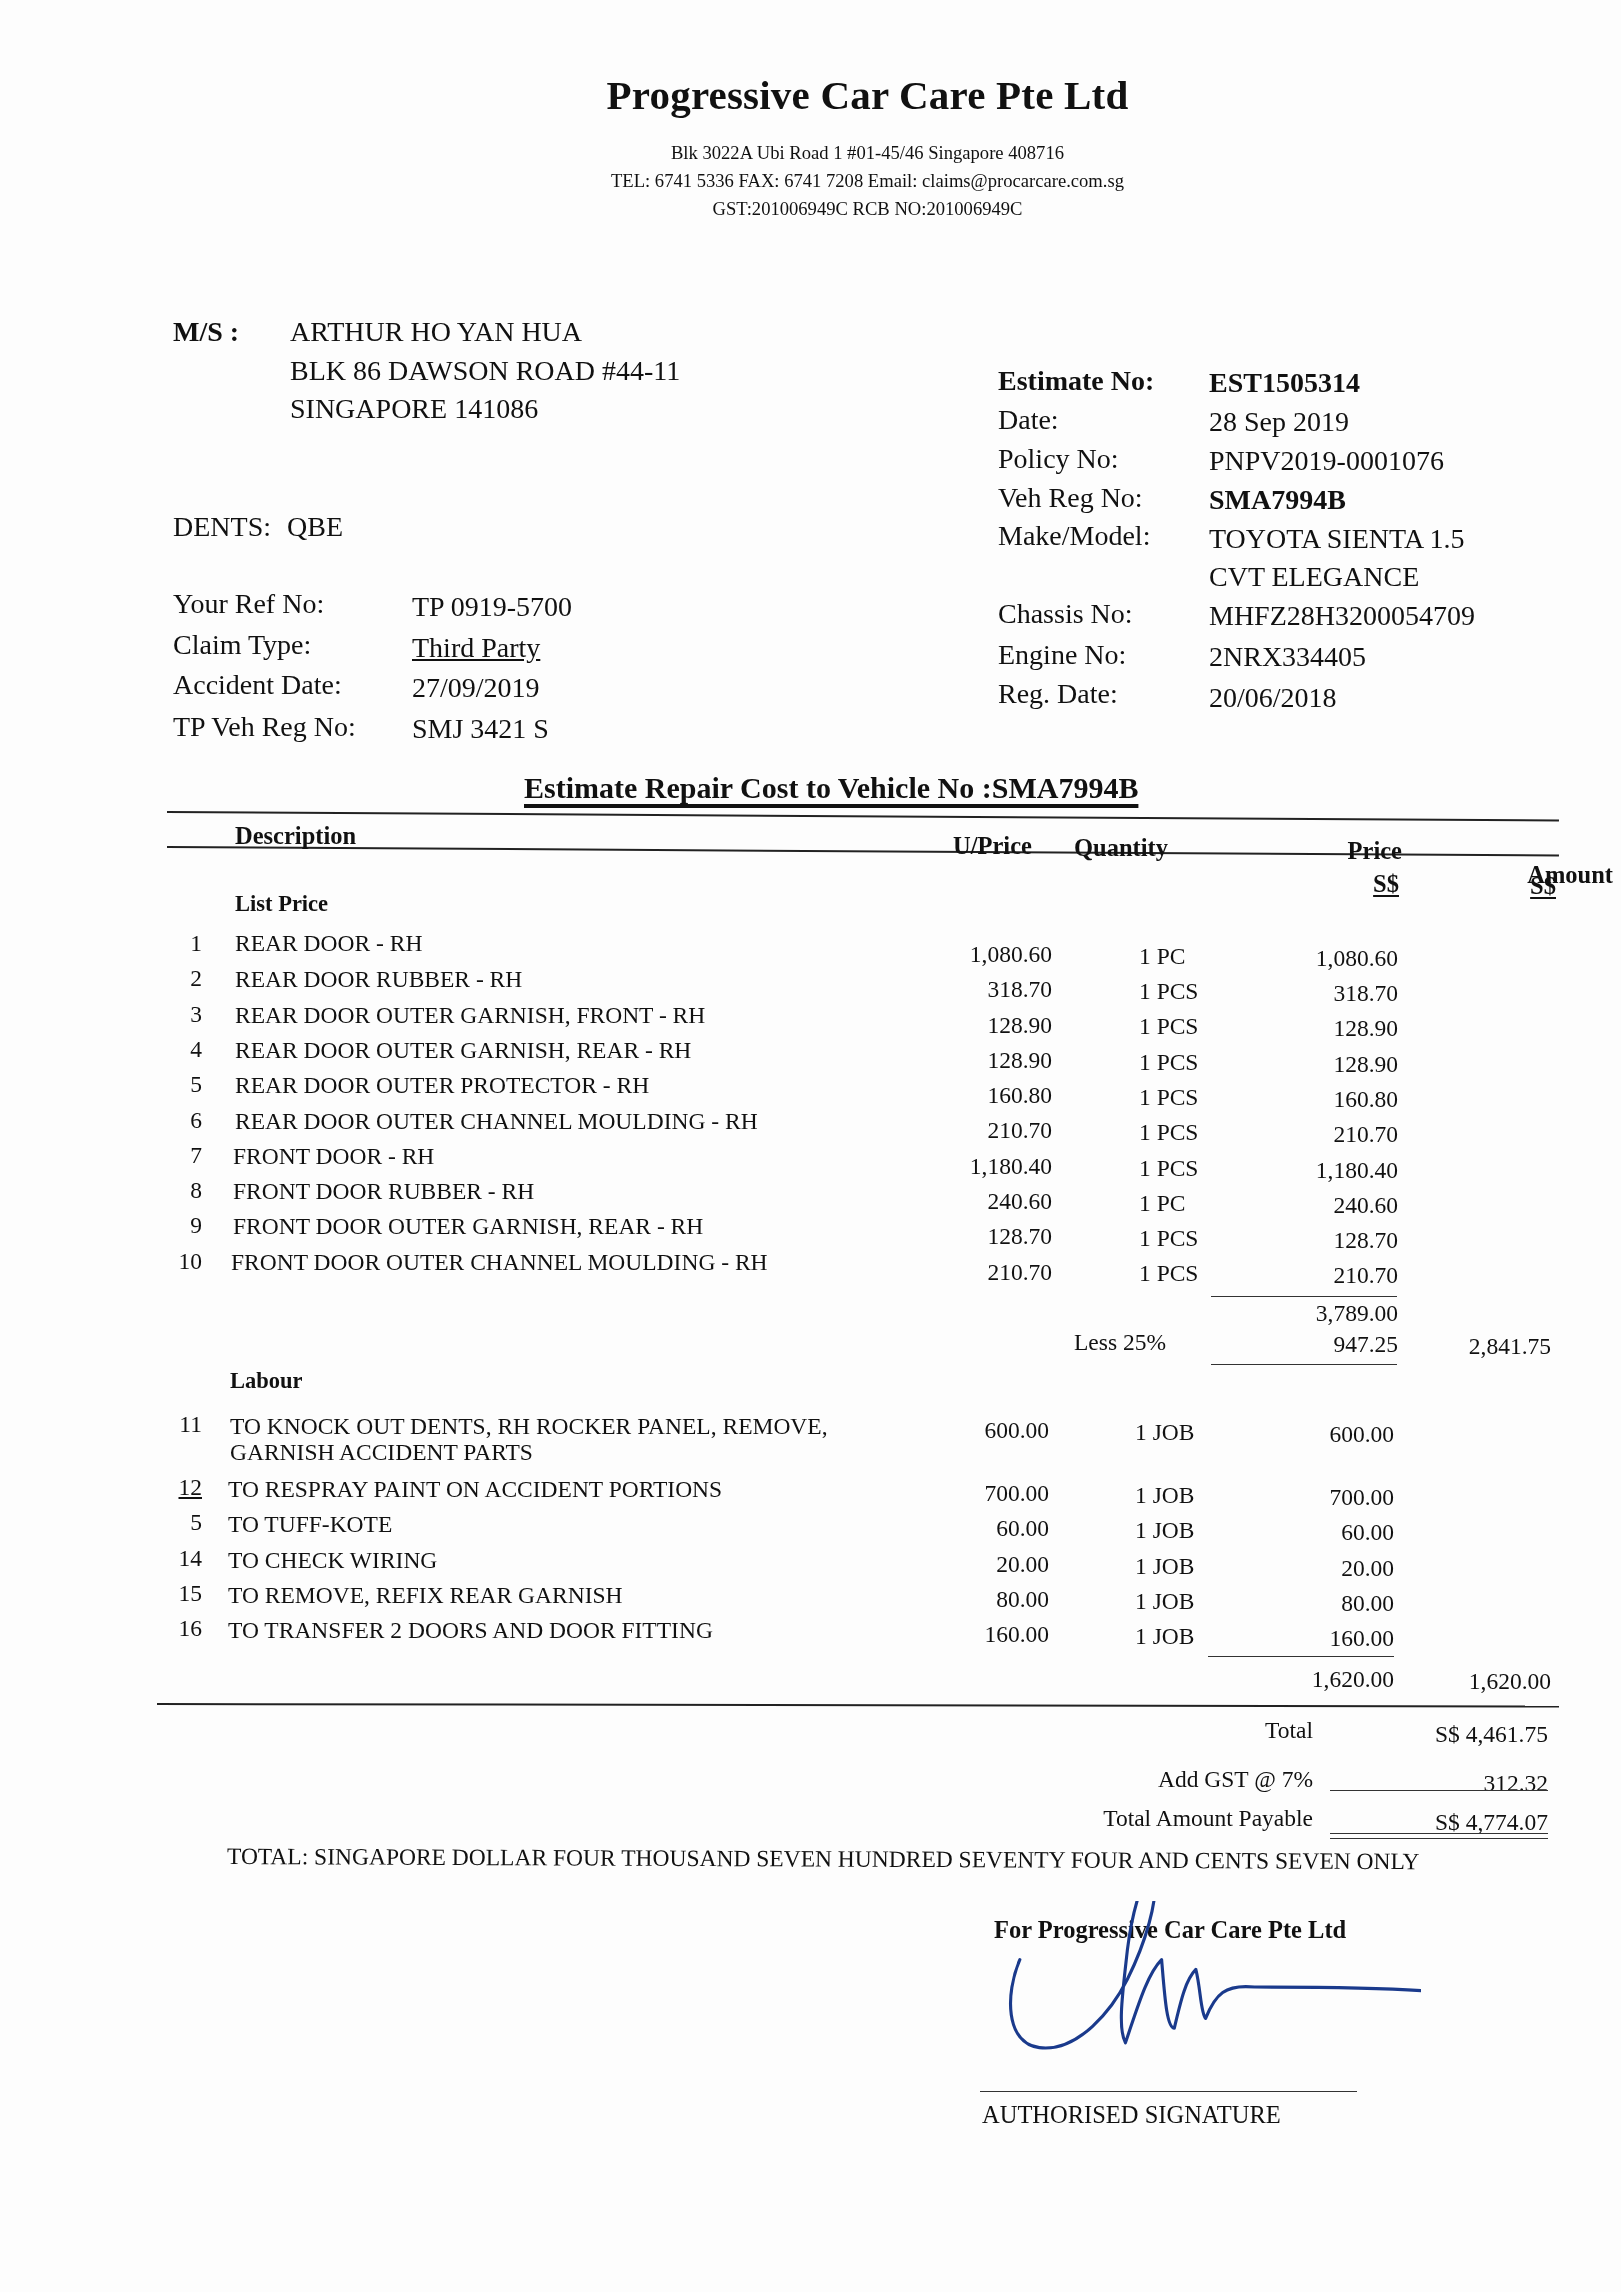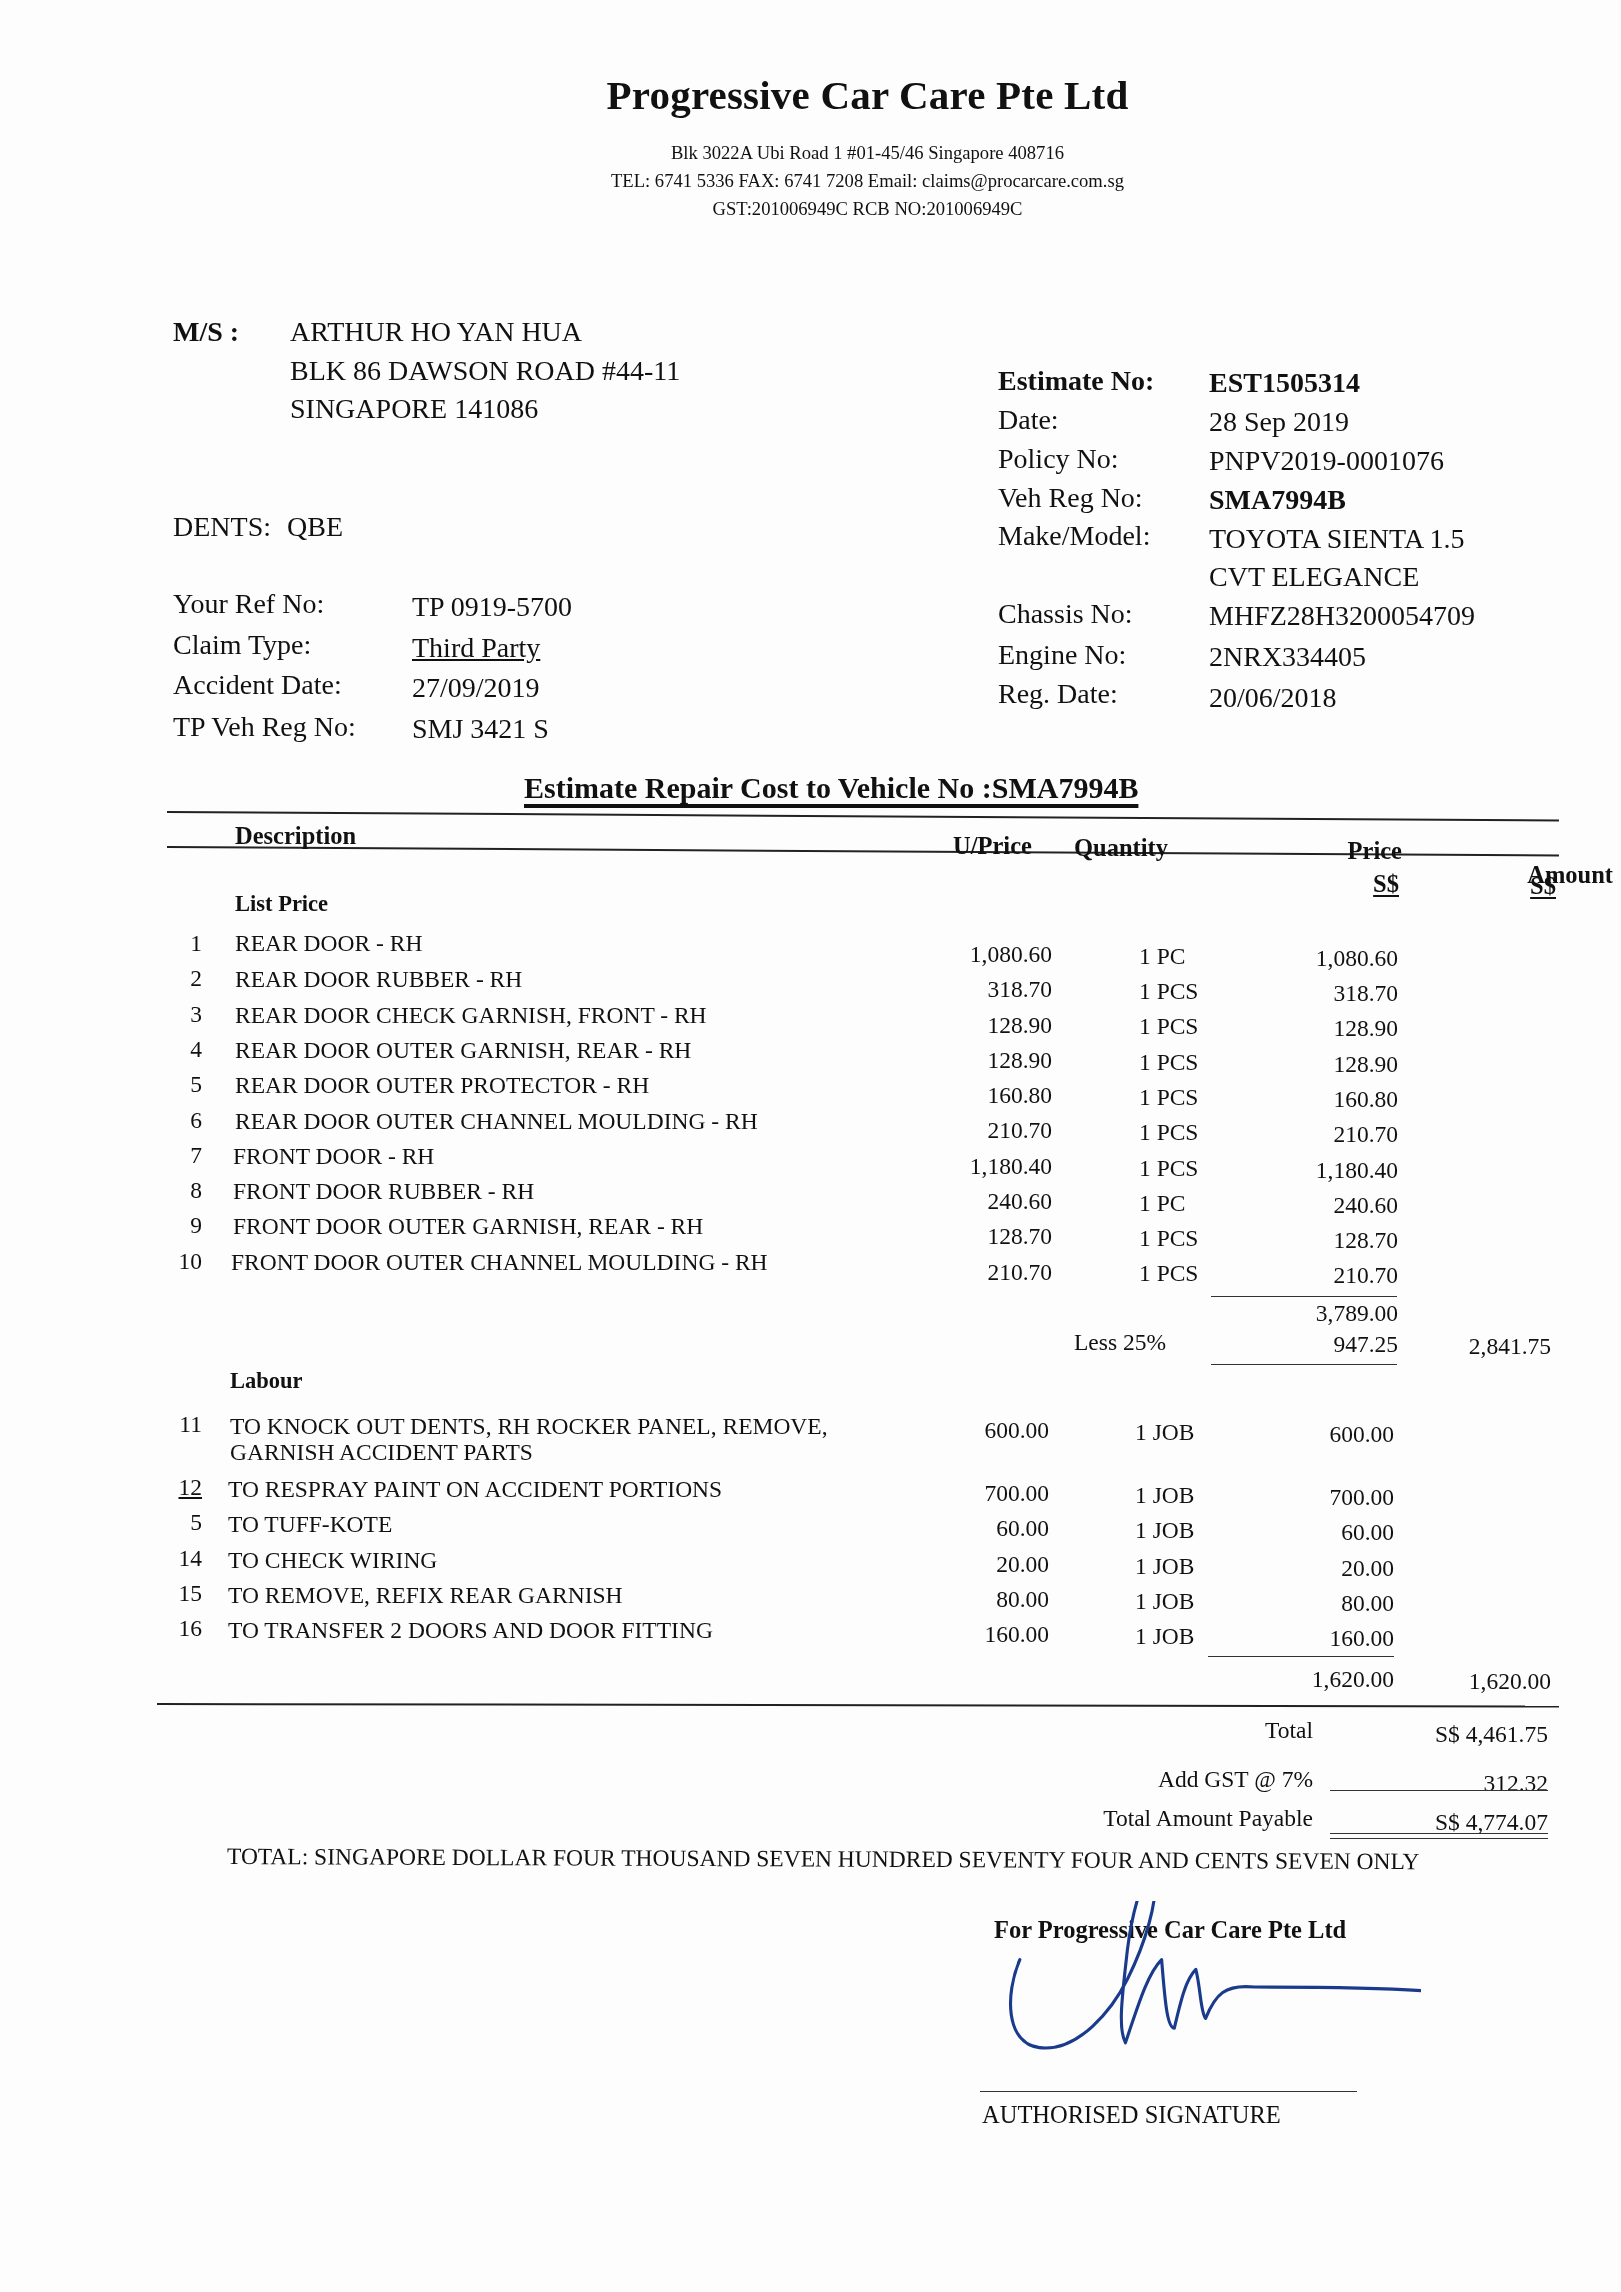--- a/index.html
+++ b/index.html
@@ -86,21 +86,21 @@
   <div class="abs f24" style="left:1139px; top:943px;">1 PC</div>
   <div class="abs f24 r" style="left:1245px; width:153px; top:945px;">1,080.60</div>
 
   <div class="abs f24 r" style="left:157px; width:45px; top:965px;">2</div>
   <div class="abs f24" style="left:235px; top:966px;">REAR DOOR RUBBER - RH</div>
   <div class="abs f24 r" style="left:912px; width:140px; top:976px;">318.70</div>
   <div class="abs f24" style="left:1139px; top:978px;">1 PCS</div>
   <div class="abs f24 r" style="left:1245px; width:153px; top:980px;">318.70</div>
 
   <div class="abs f24 r" style="left:157px; width:45px; top:1001px;">3</div>
-  <div class="abs f24" style="left:235px; top:1002px;">REAR DOOR CHECK GARNISH, FRONT - RH</div>
+  <div class="abs f24" style="left:235px; top:1002px;">REAR DOOR OUTER GARNISH, FRONT - RH</div>
   <div class="abs f24 r" style="left:912px; width:140px; top:1012px;">128.90</div>
   <div class="abs f24" style="left:1139px; top:1013px;">1 PCS</div>
   <div class="abs f24 r" style="left:1245px; width:153px; top:1015px;">128.90</div>
 
   <div class="abs f24 r" style="left:157px; width:45px; top:1036px;">4</div>
   <div class="abs f24" style="left:235px; top:1037px;">REAR DOOR OUTER GARNISH, REAR - RH</div>
   <div class="abs f24 r" style="left:912px; width:140px; top:1047px;">128.90</div>
   <div class="abs f24" style="left:1139px; top:1049px;">1 PCS</div>
   <div class="abs f24 r" style="left:1245px; width:153px; top:1051px;">128.90</div>
 

